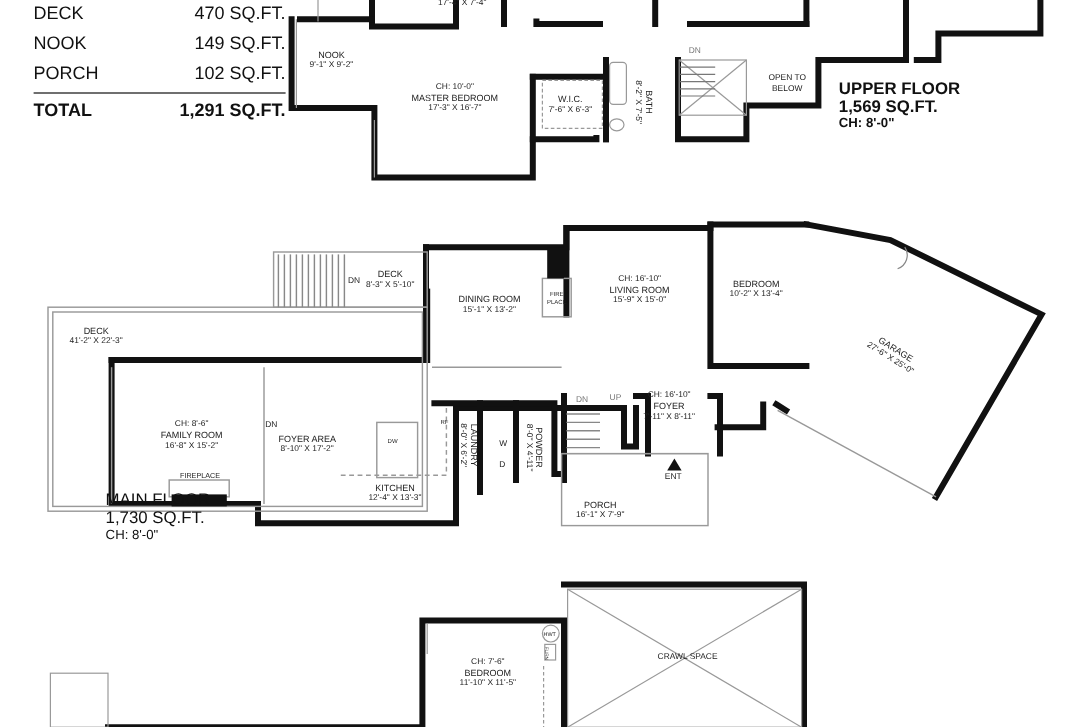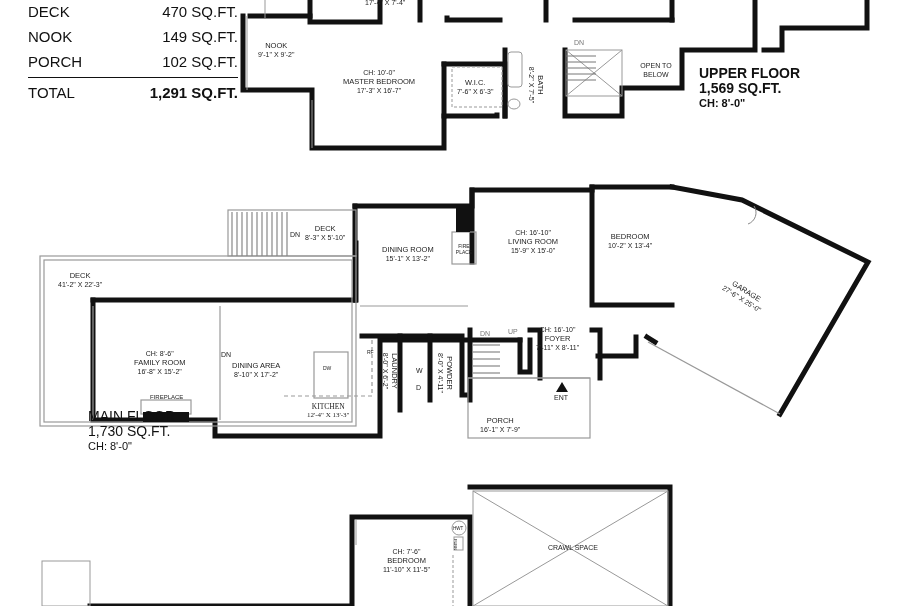--- a/index.html
+++ b/index.html
@@ -2,21 +2,21 @@
 <html><head>
 <meta charset="utf-8">
 <style>
   html,body{margin:0;padding:0;background:#fff;}
   body{width:910px;height:606px;overflow:hidden;position:relative;font-family:"Liberation Sans",sans-serif;color:#111;}
   #plan{position:absolute;left:0;top:0;}
   .sum{position:absolute;left:28px;top:0;width:210px;font-size:15px;}
   .sum-row{display:flex;justify-content:space-between;height:25px;line-height:25px;}
   .sum-rule{border-top:1.5px solid #111;margin:3px 0 2px 0;}
   .sum-total{font-weight:bold;}
-  .sum-total .lbl{font-weight:normal;}
+  .sum-total .lbl{font-weight:bold;}
   .floor-label{position:absolute;font-size:14px;line-height:15px;}
   .floor-label .ch{font-size:11px;}
   .rl{position:absolute;font-size:7px;text-align:center;line-height:9px;white-space:nowrap;color:#222;}
   .rl .nm{font-size:7.5px;}
 </style>
 </head>
 <body>
 
 <svg id="plan" width="910" height="606" viewBox="0 0 910 606">
   <g fill="none" stroke="#111" stroke-width="5" stroke-linecap="square">
@@ -198,25 +198,25 @@
   <div>8'-3" X 5'-10"</div>
 </div>
 <div class="rl" style="left:290px;top:230px;">DN</div>
 <div class="rl" style="left:134px;top:349px;">
   <div>CH: 8'-6"</div>
   <div class="nm">FAMILY ROOM</div>
   <div>16'-8" X 15'-2"</div>
 </div>
 <div class="rl" style="left:150px;top:393px;font-size:6px;">FIREPLACE</div>
 <div class="rl" style="left:232px;top:361px;">
-  <div class="nm">DINING AREA</div>
+  <div class="nm">FOYER AREA</div>
   <div>8'-10" X 17'-2"</div>
 </div>
 <div class="rl" style="left:221px;top:350px;">DN</div>
-<div class="rl" style="left:307px;top:402px;font-family:Liberation Serif, serif;">
+<div class="rl" style="left:307px;top:402px;">
   <div class="nm">KITCHEN</div>
   <div>12'-4" X 13'-3"</div>
 </div>
 <div class="rl" style="left:323px;top:364px;font-size:5px;">DW</div>
 <div class="rl" style="left:367px;top:348px;font-size:5px;">RF</div>
 <div class="rl" style="left:372px;top:362px;transform:rotate(90deg);">
   <div class="nm">LAUNDRY</div>
   <div>8'-0" X 6'-2"</div>
 </div>
 <div class="rl" style="left:416px;top:366px;">W</div>

